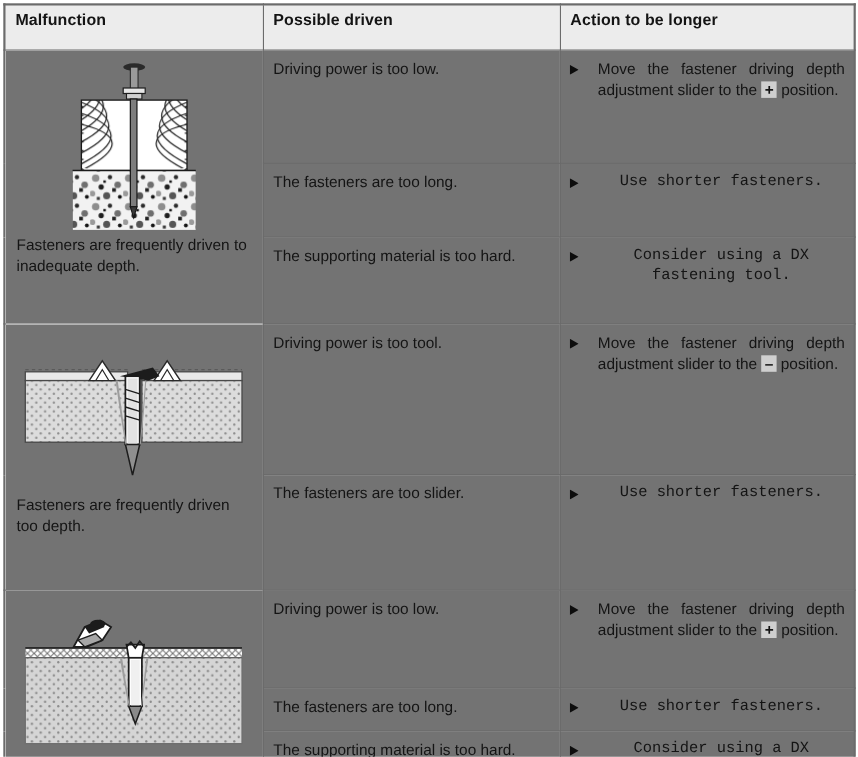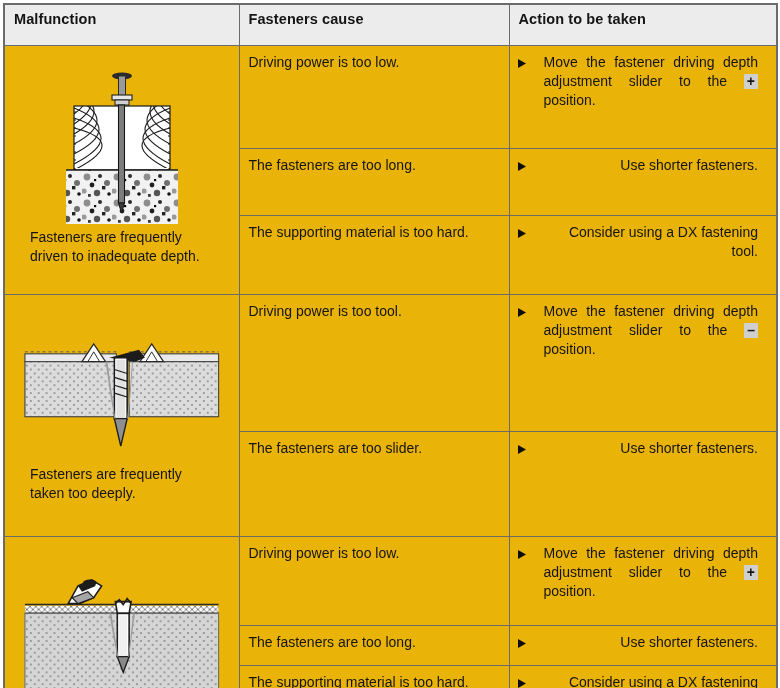--- a/index.html
+++ b/index.html
@@ -31,21 +31,21 @@
   }
 
   table.troubleshooting col.c-malfunction { width: 235px; }
   table.troubleshooting col.c-cause       { width: 270px; }
   table.troubleshooting col.c-action      { width: 268px; }
 
   th, td {
     border: 1px solid #6b6b6b;
     vertical-align: top;
     padding: 0;
-    background: #eab308;
+    background: #737373;
   }
 
   
   thead th {
     background: #ececec;
     height: 30px;
     font-size: 14.5px;
     font-weight: bold;
     text-align: left;
     padding: 5px 0 5px 9px;
@@ -53,21 +53,21 @@
     letter-spacing: 0.1px;
   }
 
   
   td.cause {
     padding: 7px 9px 7px 9px;
     font-size: 14px;
     line-height: 19px;
   }
   td.action {
-    padding: 7px 18px 7px 8px;
+    padding: 7px 8px 7px 8px;
     font-size: 14px;
     line-height: 19px;
   }
 
   .action-item {
     display: flex;
     align-items: flex-start;
     gap: 0;
   }
   .tri {
@@ -75,33 +75,33 @@
     padding-top: 6px;
     line-height: 0;
   }
   .tri svg { display: block; }
   .action-text {
     flex: 1 1 auto;
     text-align: justify;
     text-justify: inter-word;
     hyphens: none;
   }
-  .action-text.nojust { text-align: right; }
+  .action-text.nojust { text-align: center; font-family: Liberation Mono, monospace; }
 
   .key {
     background: #cfcfcf;
     padding: 0 3px;
     font-weight: bold;
     display: inline-block;
     line-height: 15px;
   }
 
   
   td.malfunction {
-    padding: 16px;
+    padding: 1px;
     position: relative;
   }
   .mal-inner {
     display: flex;
     flex-direction: column;
     justify-content: space-between;
     height: 100%;
     box-sizing: border-box;
   }
   .fig-wrap {
@@ -128,22 +128,22 @@
   <table class="troubleshooting">
     <colgroup>
       <col class="c-malfunction">
       <col class="c-cause">
       <col class="c-action">
     </colgroup>
 
     <thead>
       <tr>
         <th>Malfunction</th>
-        <th>Fasteners cause</th>
-        <th>Action to be taken</th>
+        <th>Possible driven</th>
+        <th>Action to be longer</th>
       </tr>
     </thead>
 
     <tbody>
 
       <tr>
         <td class="malfunction" rowspan="3">
           <div class="mal-inner">
             <div class="fig-wrap fig1">
 
@@ -320,21 +320,21 @@
                     <line x1="95" y1="58" x2="108" y2="62"></line>
                   </g>
 
                   <path d="M95 84 L101.5 112 L108 84 Z" fill="#8f8f8f" stroke="#1c1c1c" stroke-width="1.4"></path>
 
                   <path d="M88 26 Q92 56 96 84 L95 84 Q90 56 86 26 Z" fill="#9d9d9d"></path>
                   <path d="M114 26 Q112 56 109 84 L108 84 Q111 56 113 26 Z" fill="#9d9d9d"></path>
                 </g>
               </svg>
             </div>
-            <div class="mal-caption">Fasteners are frequently taken too deeply.</div>
+            <div class="mal-caption">Fasteners are frequently driven too depth.</div>
           </div>
         </td>
 
         <td class="cause" style="height:122px">Driving power is too tool.</td>
         <td class="action">
           <div class="action-item">
             <span class="tri">
               <svg width="8" height="9" viewBox="0 0 8 9">
                   <path d="M0 0 L8 4.5 L0 9 Z" fill="#0d0d0d"></path>
                 </svg>

